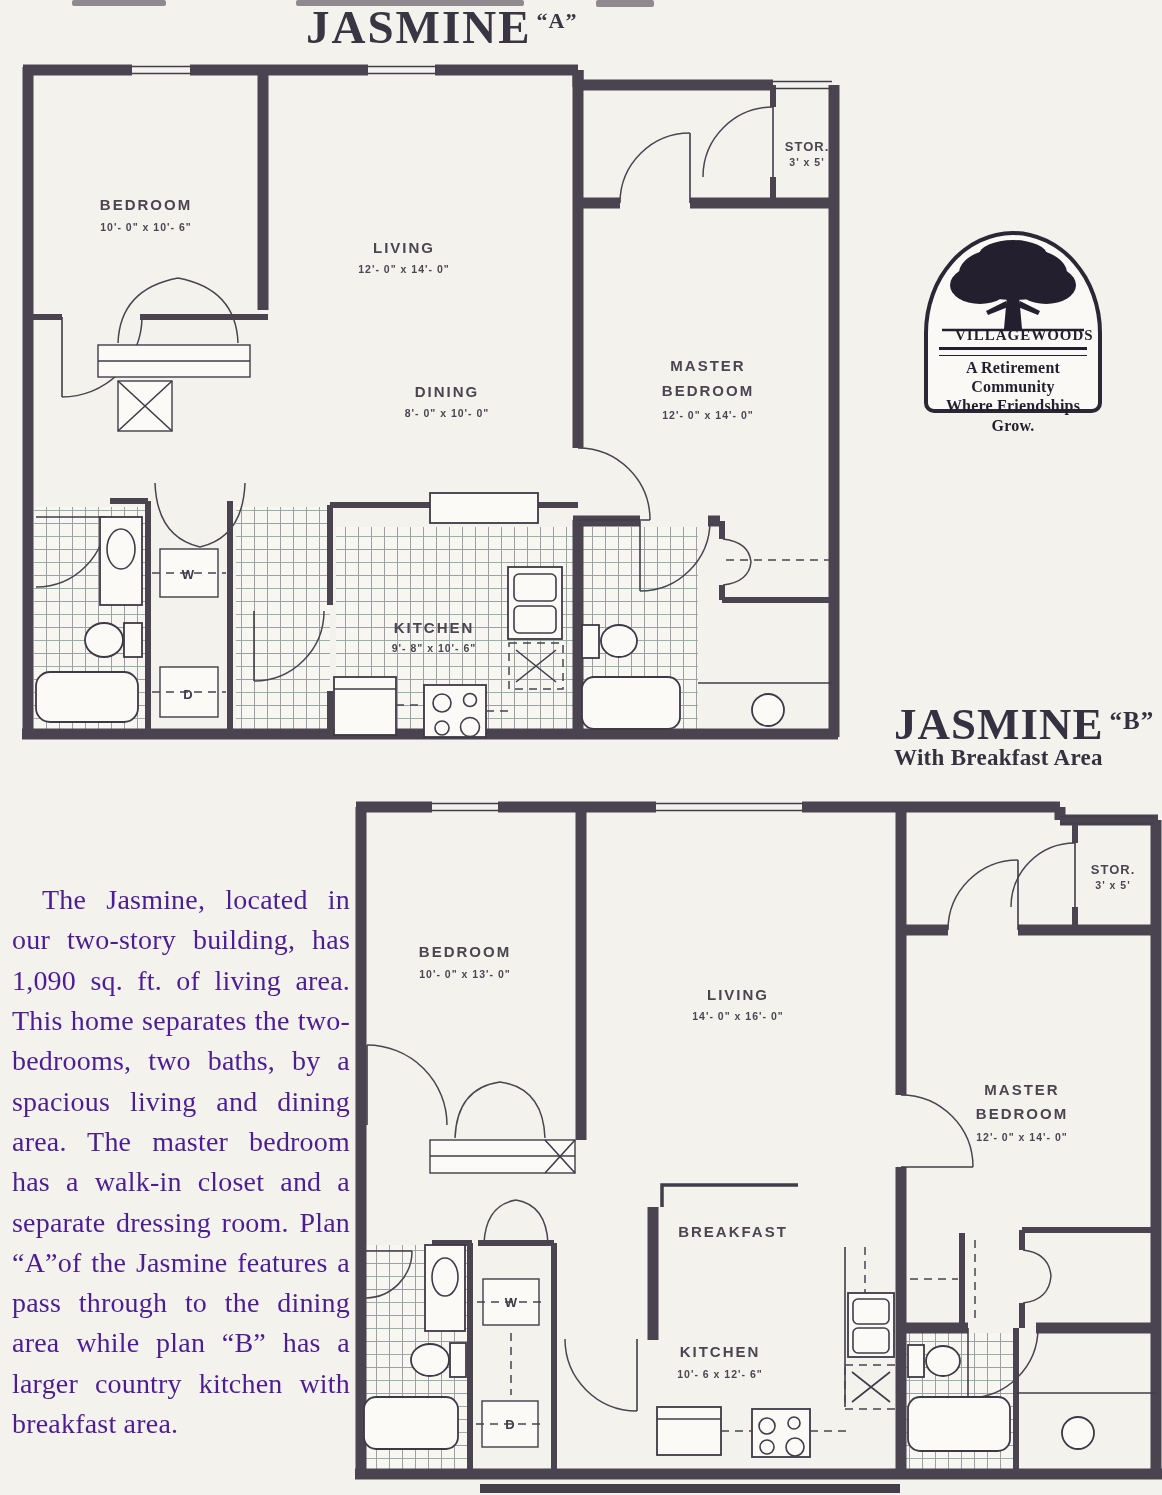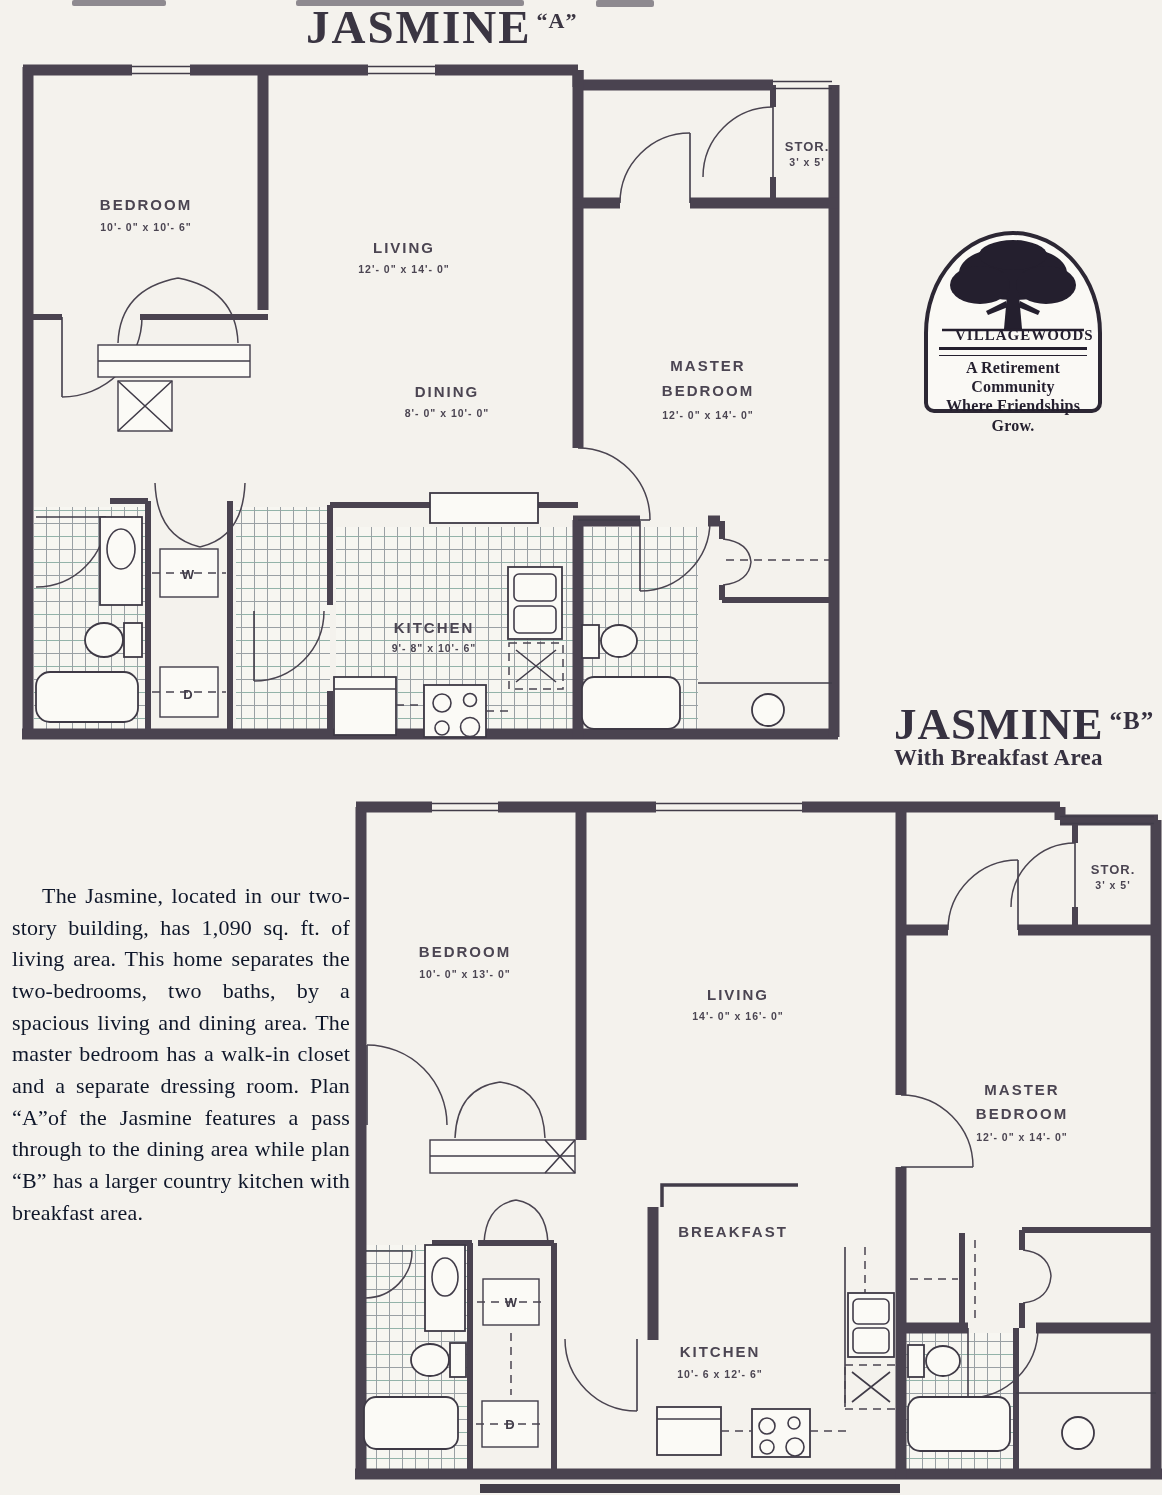--- a/index.html
+++ b/index.html
@@ -12,22 +12,22 @@
   
   .title-a{position:absolute; left:306px; top:0px; font-weight:bold; font-size:47px;
     letter-spacing:2px; color:#3a3542;}
   .title-a .variant{font-size:22px; position:relative; top:-15px; margin-left:5px; letter-spacing:1px;}
   .title-b{position:absolute; left:894px; top:702px; width:280px; color:#363140;}
   .title-b .big{font-weight:bold; font-size:45px; letter-spacing:1px; line-height:1.0; white-space:nowrap;}
   .title-b .variant{font-size:25px; position:relative; top:-10px; margin-left:6px;}
   .title-b .sub{font-weight:bold; font-size:23px; margin-top:-2px; letter-spacing:.3px; white-space:nowrap;}
   
   .desc{position:absolute; left:12px; top:880px; width:338px;
-    font-size:22px; line-height:1.44; text-align:justify; text-indent:30px;
-    color:#0f172a; letter-spacing:.2px;}
+    font-size:28px; line-height:1.44; text-align:justify; text-indent:30px;
+    color:#4c1d95; letter-spacing:.2px;}
   
   .logo{position:absolute; left:924px; top:231px; width:178px; height:182px;
     background:#faf9f5; border:4px solid #2c2734;
     border-radius:89px 89px 10px 10px / 102px 102px 10px 10px;
     box-sizing:border-box; text-align:center;}
   .logo-name{display:flex; justify-content:space-between; padding:0 27px; margin-top:-16px;
     font-weight:bold; font-size:15px; letter-spacing:1px; color:#241f2e;}
   .logo-rule{height:5px; border-top:3px solid #241f2e; border-bottom:1.5px solid #241f2e; margin:3px 11px 2px;}
   .logo-tag{font-weight:bold; font-size:16px; line-height:1.2; color:#241f2e; letter-spacing:.2px;}
   

